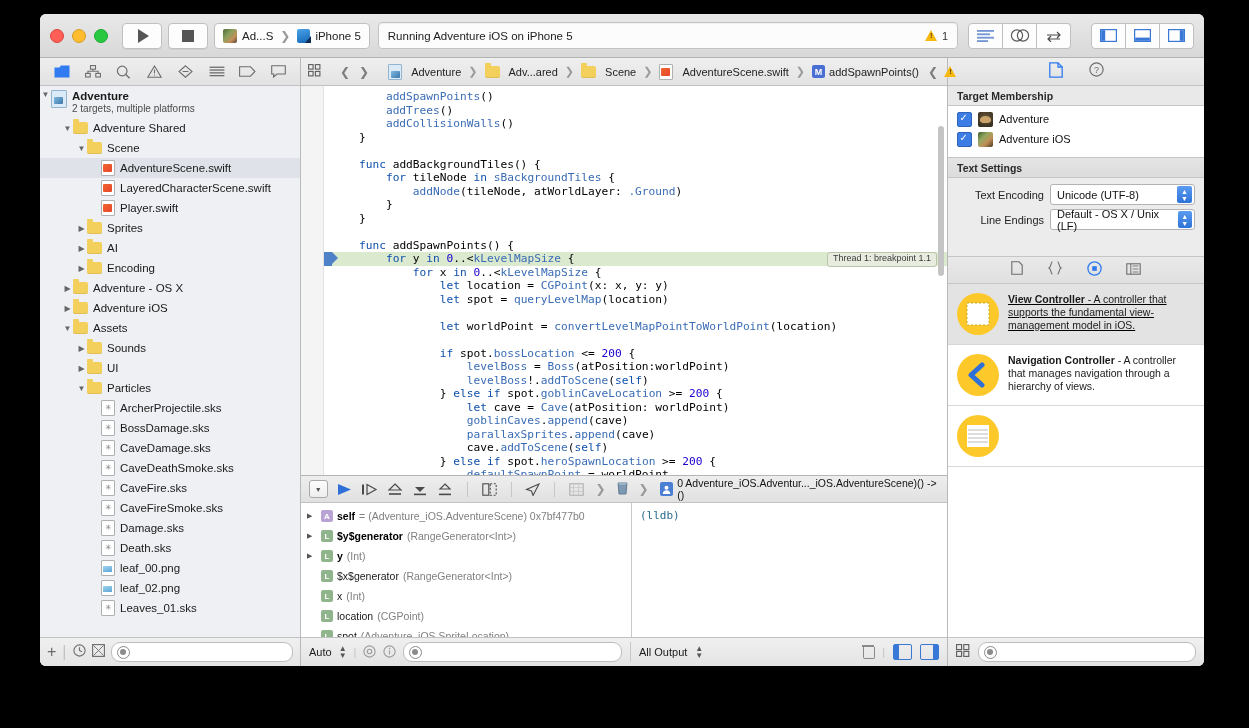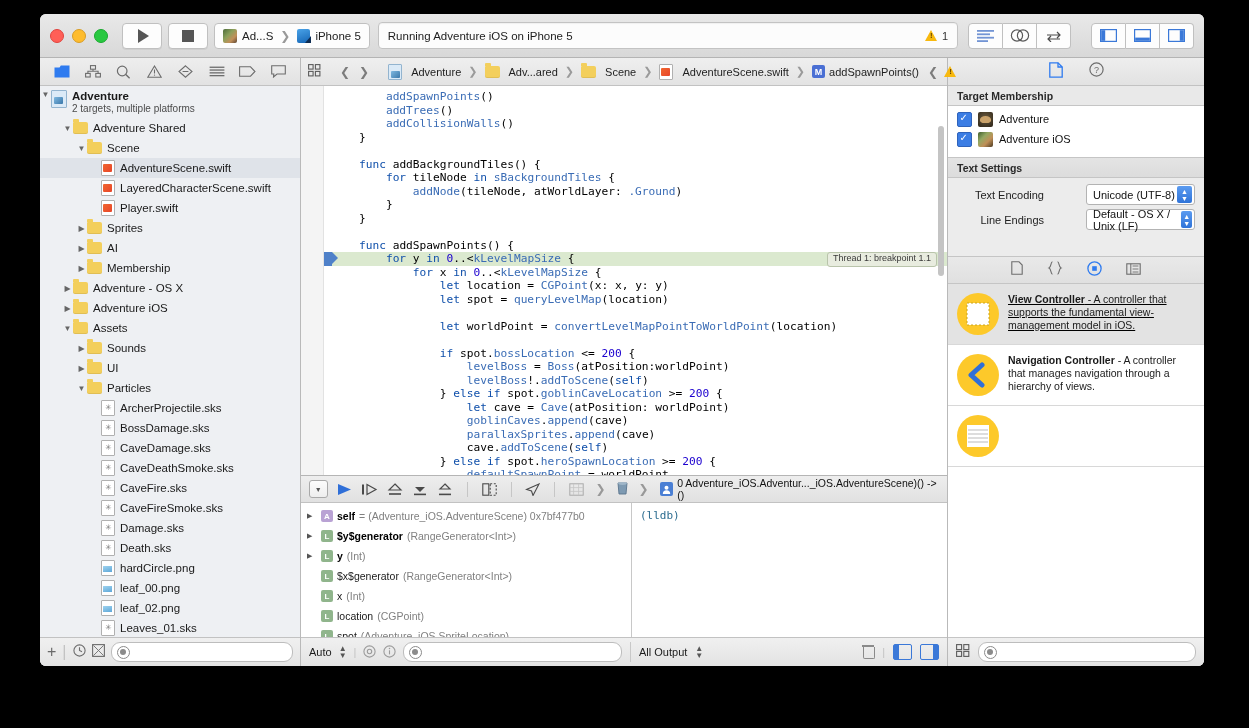--- a/index.html
+++ b/index.html
@@ -119,21 +119,21 @@
   .sechead{height:19px;background:linear-gradient(#e4e4e4,#dcdcdc);border-bottom:1px solid #c5c5c5;border-top:1px solid #c5c5c5;display:flex;align-items:center;padding:0 9px;font-weight:bold;font-size:10.5px;color:#2a2a2a;}
   .sechead .show{margin-left:auto;font-weight:normal;color:#7b7b7b;}
   .tmrow{height:20px;display:flex;align-items:center;padding-left:9px;gap:6px;}
   .cbx{width:13px;height:13px;border-radius:2px;background:#3b7de4;border:1px solid #2f63bb;position:relative;flex:none;}
   .cbx:after{content:"✓";position:absolute;left:1.5px;top:-1.5px;color:#fff;font-size:10px;line-height:14px;}
   .appicon1{width:15px;height:15px;background:radial-gradient(circle at 50% 40%,#6b5a3e,#2c2418);border-radius:2px;flex:none;position:relative;}
   .appicon1:after{content:"";position:absolute;left:2px;top:4px;width:11px;height:7px;background:#caa26a;border-radius:50% 50% 40% 40%;}
   .appicon2{width:15px;height:15px;border-radius:2px;background:linear-gradient(135deg,#3e5c2c,#93a862 35%,#c08f57 65%,#4a3a22);flex:none;}
   .frow{height:25px;display:flex;align-items:center;padding:0 9px 0 0;gap:6px;}
   .flabel{width:96px;text-align:right;font-size:11px;color:#222;flex:none;}
-  .fselect{flex:1;height:19px;background:#fff;border:1px solid #b3b3b3;border-radius:3px;display:flex;align-items:center;padding:0 2px 0 6px;font-size:11px;color:#111;margin-left:36px;}
+  .fselect{flex:1;height:19px;background:#fff;border:1px solid #b3b3b3;border-radius:3px;display:flex;align-items:center;padding:0 2px 0 6px;font-size:11px;color:#111;}
   .fselect .arrows{margin-left:auto;width:15px;height:17px;background:linear-gradient(#5b9bf0,#2f73d8);border-radius:2px;color:#fff;font-size:7px;display:flex;flex-direction:column;align-items:center;justify-content:center;line-height:7px;}
   .libbar{height:26px;border-top:1px solid #c5c5c5;border-bottom:1px solid #c5c5c5;background:linear-gradient(#e9e9e9,#e0e0e0);display:flex;align-items:center;justify-content:center;gap:24px;}
   .libitem{display:flex;gap:9px;padding:9px 10px 9px 9px;border-bottom:1px solid #d8d8d8;align-items:flex-start;}
   .libitem.sel{background:#e3e3e3;text-decoration:underline;}
   .libicon{width:42px;height:42px;border-radius:50%;background:#fdc92a;flex:none;display:flex;align-items:center;justify-content:center;}
   .libtxt{font-size:10.5px;line-height:13px;color:#1a1a1a;}
   .libtxt b{font-weight:bold;}
   .insfoot{height:28px;background:linear-gradient(#f0f0f0,#e3e3e3);border-top:1px solid #c5c5c5;display:flex;align-items:center;padding:0 8px;gap:8px;}
 </style>
 </head>
@@ -321,21 +321,21 @@
             <div class="row">
               <span style="width:36px;flex:none"></span>
               <span class="disc">▶</span>
               <span class="fold"></span>
               <span>AI</span>
             </div>
             <div class="row">
               <span style="width:36px;flex:none"></span>
               <span class="disc">▶</span>
               <span class="fold"></span>
-              <span>Membership</span>
+              <span>Encoding</span>
             </div>
             <div class="row">
               <span style="width:22px;flex:none"></span>
               <span class="disc">▶</span>
               <span class="fold"></span>
               <span>Adventure - OS X</span>
             </div>
             <div class="row">
               <span style="width:22px;flex:none"></span>
               <span class="disc">▶</span>
@@ -406,26 +406,20 @@
               <span style="width:50px;flex:none"></span>
               <span class="disc"></span>
               <span class="sks"></span>
               <span>Damage.sks</span>
             </div>
             <div class="row">
               <span style="width:50px;flex:none"></span>
               <span class="disc"></span>
               <span class="sks"></span>
               <span>Death.sks</span>
-            </div>
-            <div class="row">
-              <span style="width:50px;flex:none"></span>
-              <span class="disc"></span>
-              <span class="png"></span>
-              <span>hardCircle.png</span>
             </div>
             <div class="row">
               <span style="width:50px;flex:none"></span>
               <span class="disc"></span>
               <span class="png"></span>
               <span>leaf_00.png</span>
             </div>
             <div class="row">
               <span style="width:50px;flex:none"></span>
               <span class="disc"></span>

